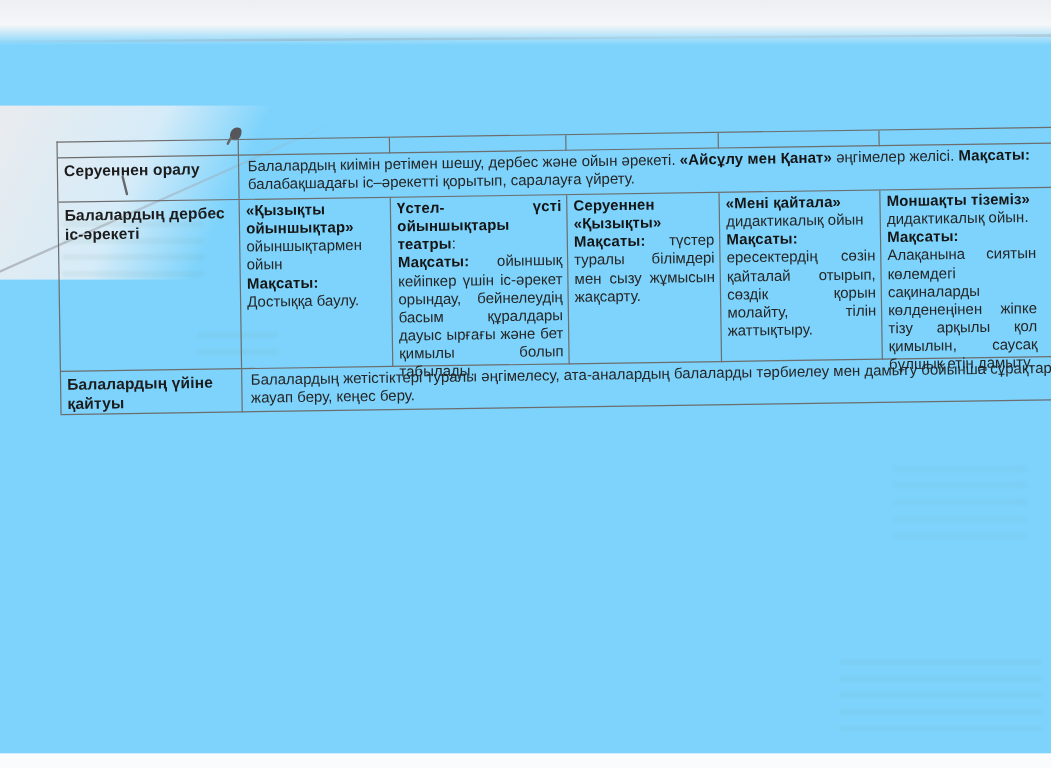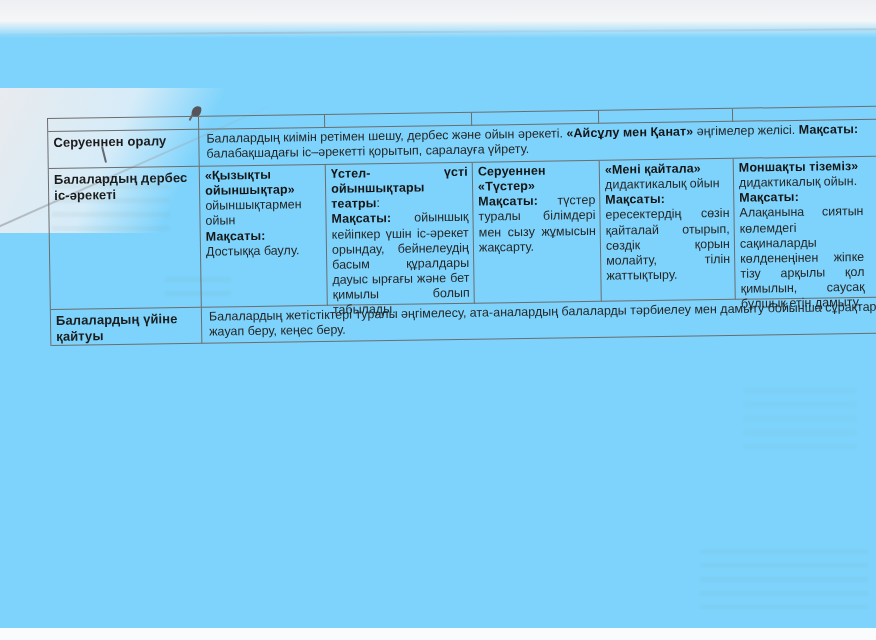--- a/index.html
+++ b/index.html
@@ -97,21 +97,21 @@
       <div class="cell bl cell2">
         <p>
           <b>Үстел- үсті ойыншықтары театры</b><span>:</span><br>
           <b>Мақсаты:</b><span> ойыншық кейіпкер үшін іс-әрекет орындау, бейнелеудің басым құралдары дауыс ырғағы және бет қимылы болып табылады.</span>
         </p>
       </div>
 
       <div class="cell bl cell2">
         <p>
           <b>Серуеннен</b><br>
-          <b>«Түстер»</b><br>
+          <b>«Қызықты»</b><br>
           <b>Мақсаты:</b><span> түстер туралы білімдері мен сызу жұмысын жақсарту.</span>
         </p>
       </div>
 
       <div class="cell bl cell2">
         <p>
           <b>«Мені қайтала»</b><br>
           <span>дидактикалық ойын</span>
           <b class="blk">Мақсаты:</b>
           <span>ересектердің  сөзін қайталай отырып, сөздік қорын молайту, тілін жаттықтыру.</span>

